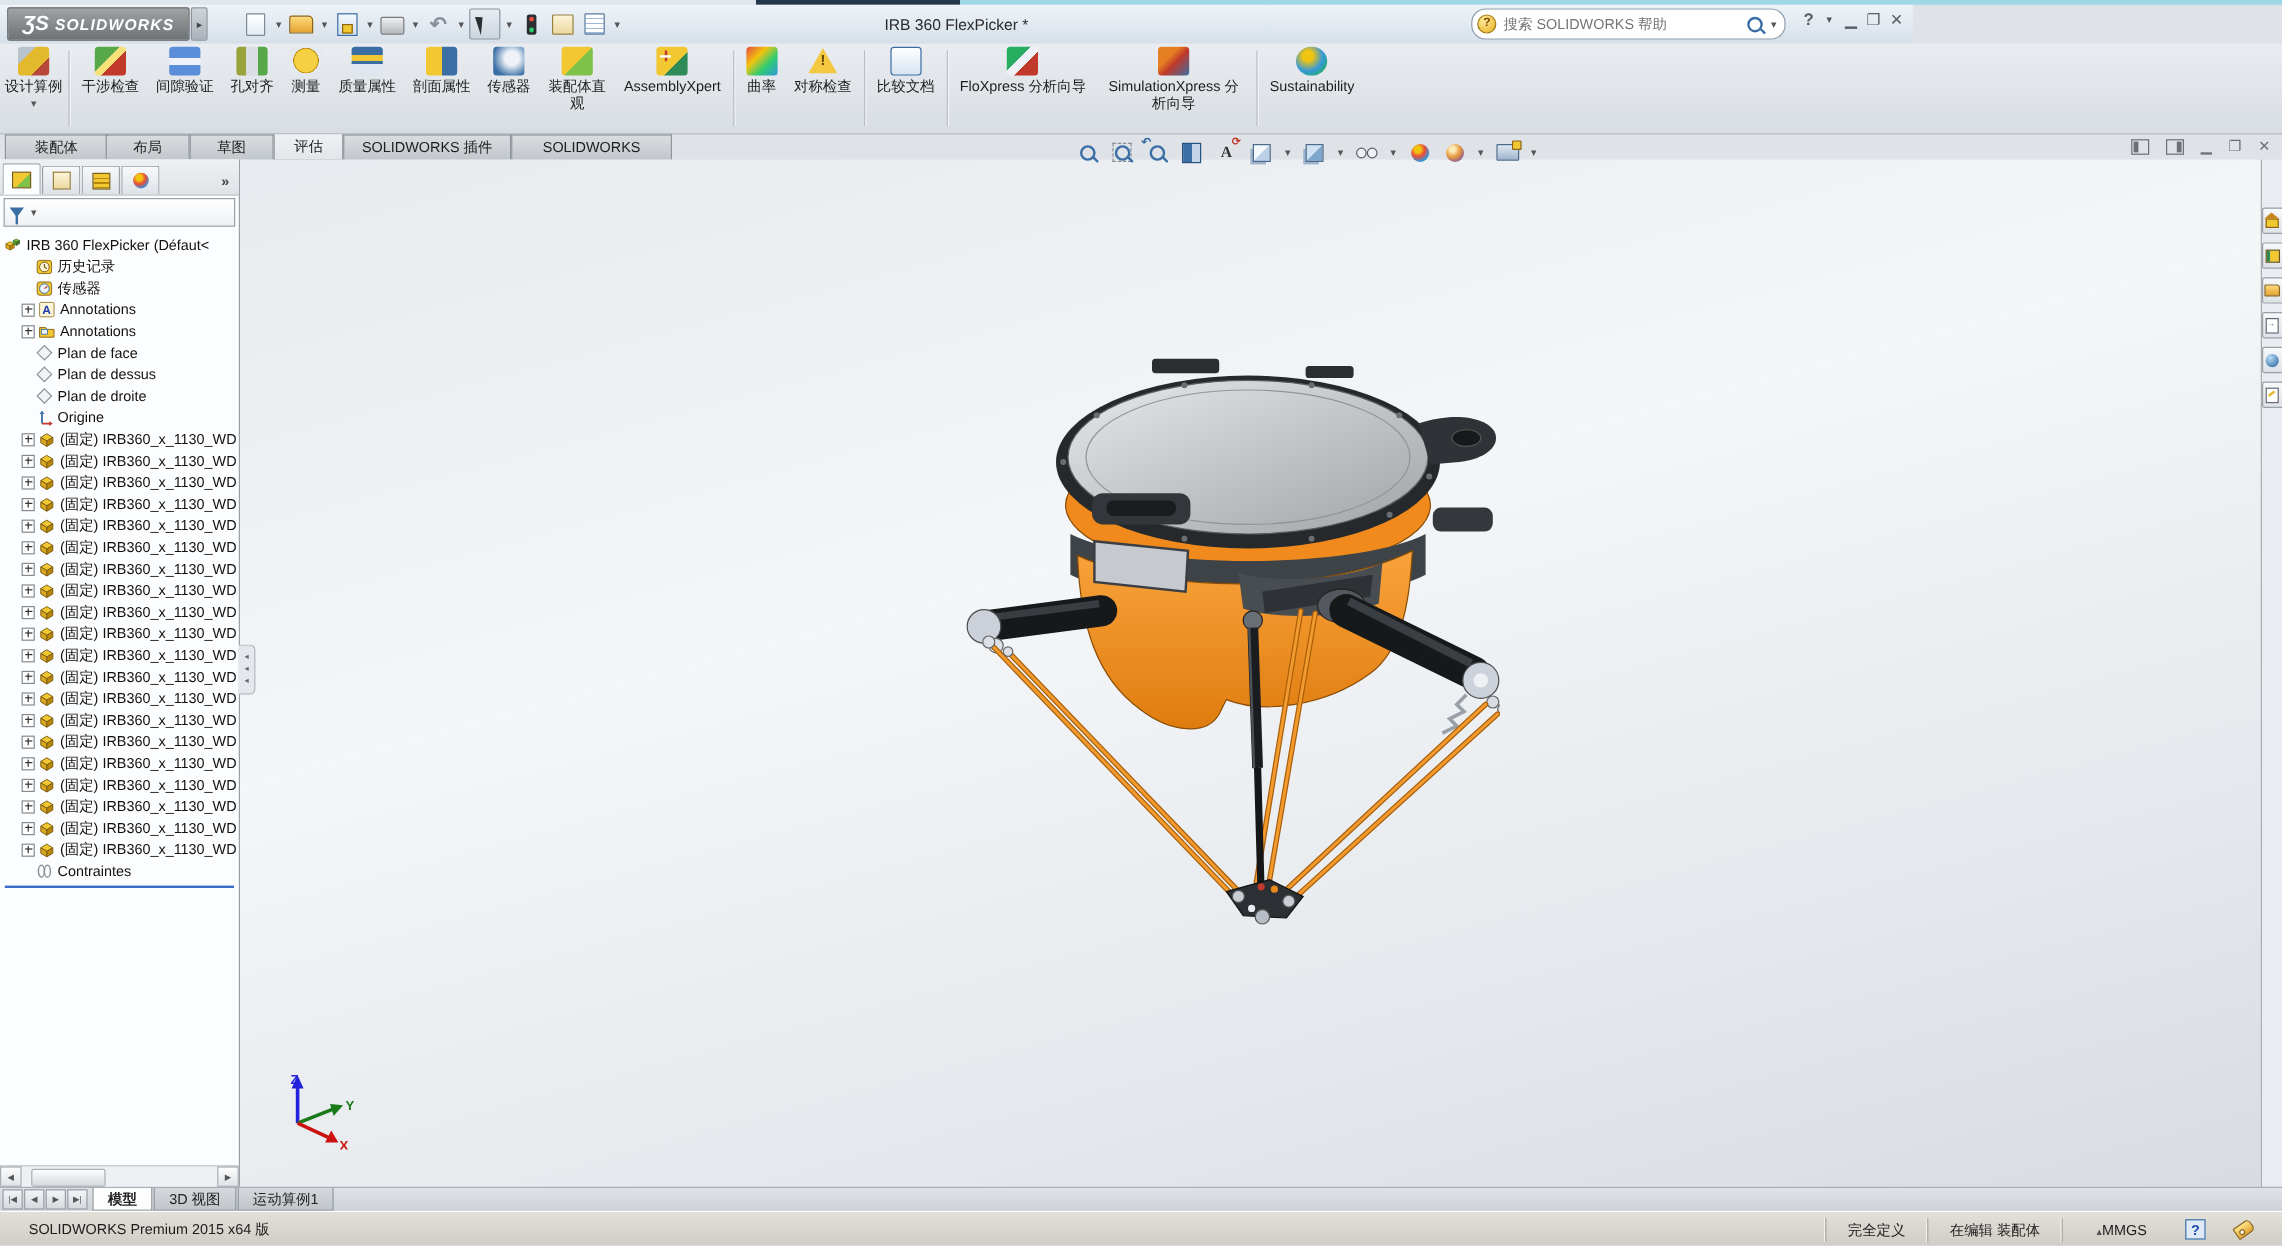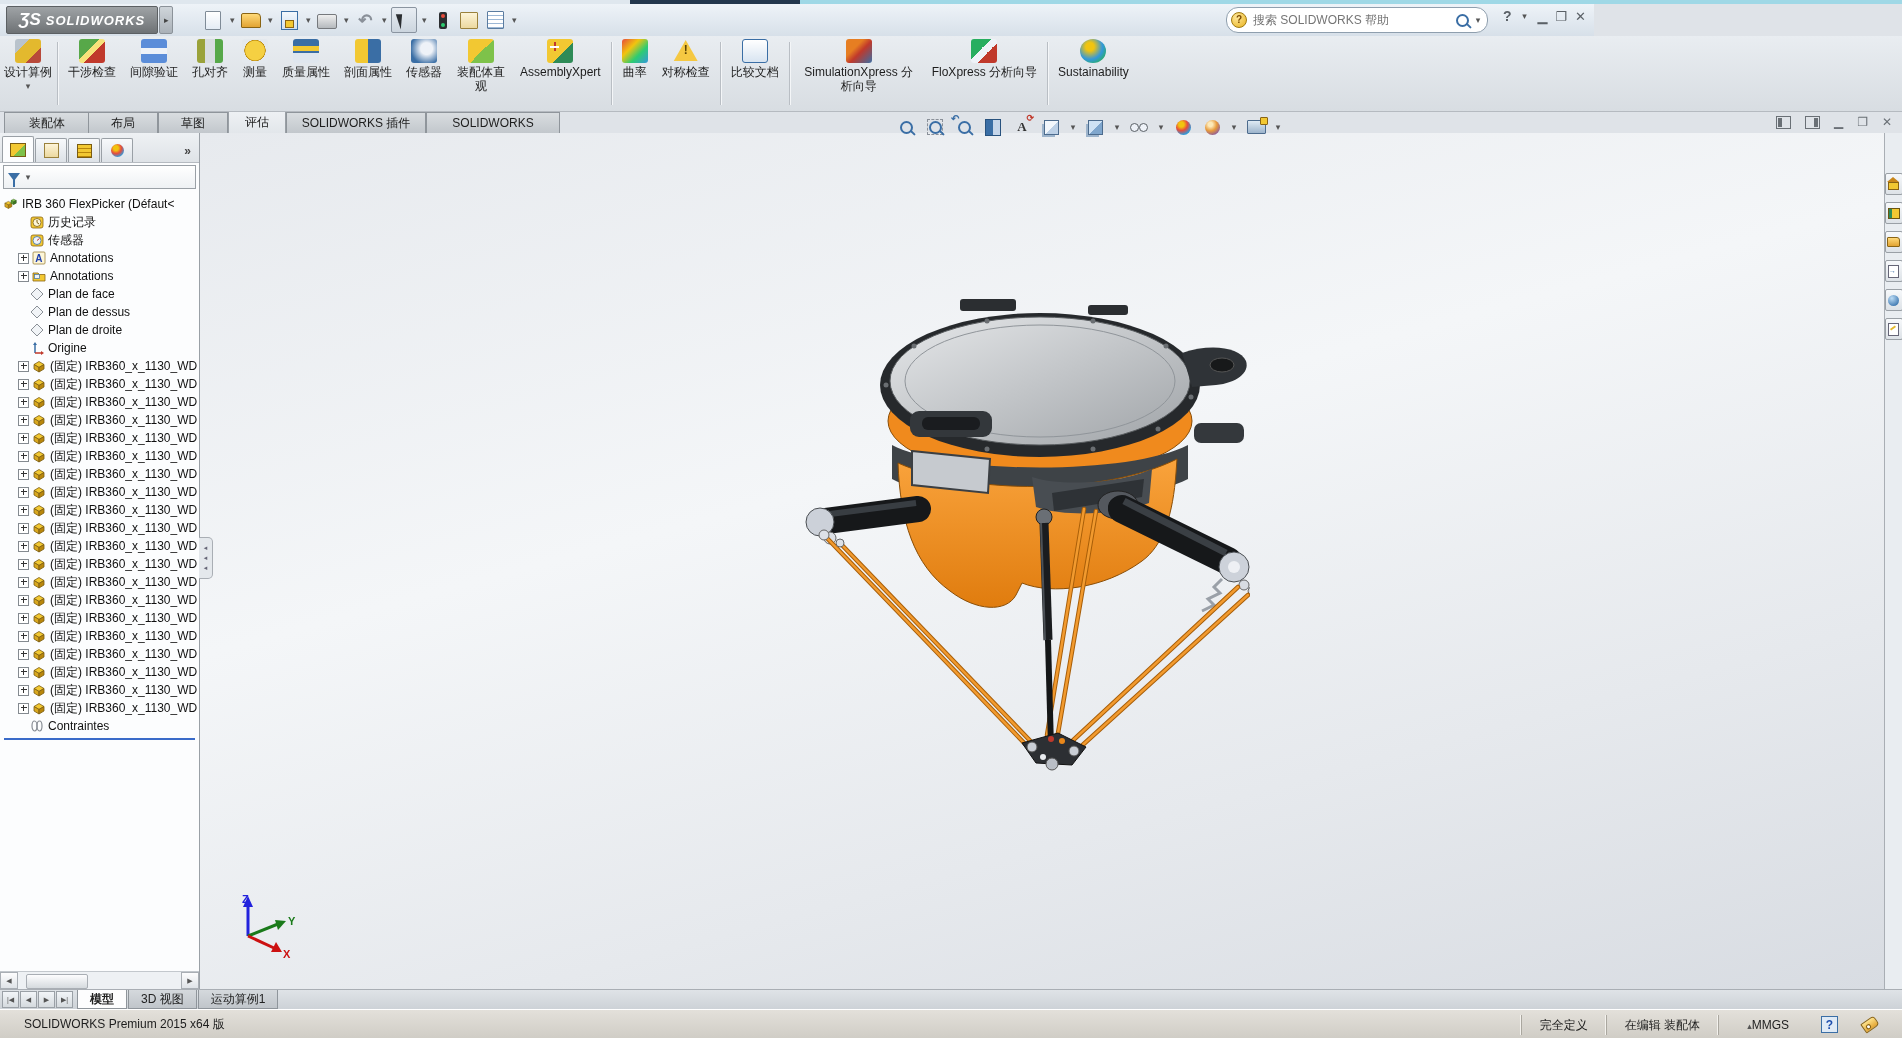--- a/index.html
+++ b/index.html
@@ -244,20 +244,21 @@
         <span class="ic-rebuild"></span>
       </span>
     <span class="qbtn">
         <span class="ic-options"></span>
       </span>
     <span class="qbtn">
         <span class="ic-props"></span>
       </span>
       <span class="dd"></span>
   </div>
+  <div class="doc-title">IRB 360 FlexPicker *</div>
   <div class="search">
     <span class="help-bubble"></span>
     <input class="search-input" placeholder="搜索 SOLIDWORKS 帮助" style="">
     <span class="lens"></span>
     <span class="dd"></span>
   </div>
   <div class="winctl">
     <span class="wc help"></span>
       <span class="dd"></span>
     <span class="wc min"></span>
@@ -318,26 +319,26 @@
       <span class="ric ic-r10"></span>
       <span class="lbl">对称检查</span>
     </div>
   <div class="vsep"></div>
   <div class="rbtn">
       <span class="ric ic-r11"></span>
       <span class="lbl">比较文档</span>
     </div>
   <div class="vsep"></div>
   <div class="rbtn">
+      <span class="ric ic-r13"></span>
+      <span class="lbl wide">FloXpress 分析向导</span>
+    </div>
+  <div class="rbtn">
       <span class="ric ic-r12"></span>
       <span class="lbl wide">SimulationXpress 分析向导</span>
-    </div>
-  <div class="rbtn">
-      <span class="ric ic-r13"></span>
-      <span class="lbl wide">FloXpress 分析向导</span>
     </div>
   <div class="vsep"></div>
   <div class="rbtn">
       <span class="ric ic-r15"></span>
       <span class="lbl wide">Sustainability</span>
     </div>
 </div>
 
 <div id="cmtabs">
   <div class="ctab" style="left:4px;width:56px">装配体</div>

